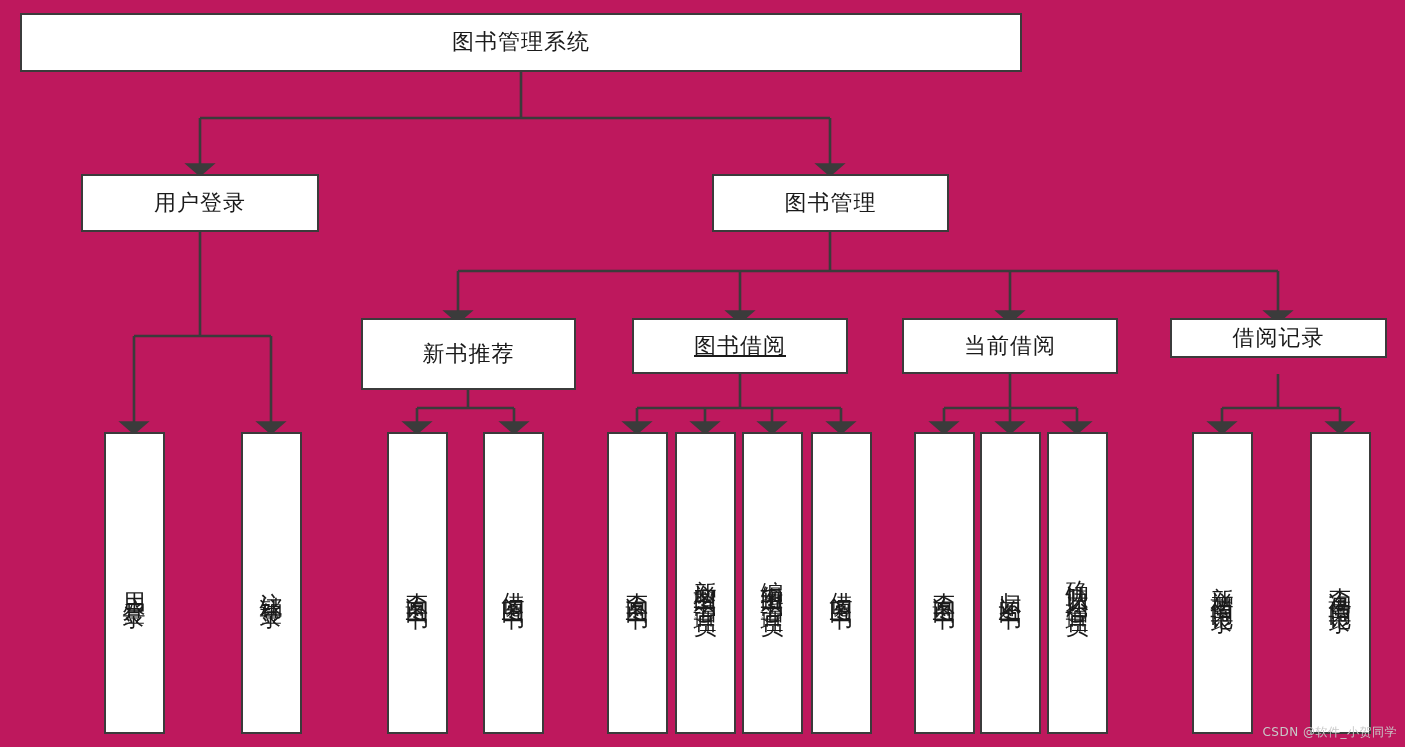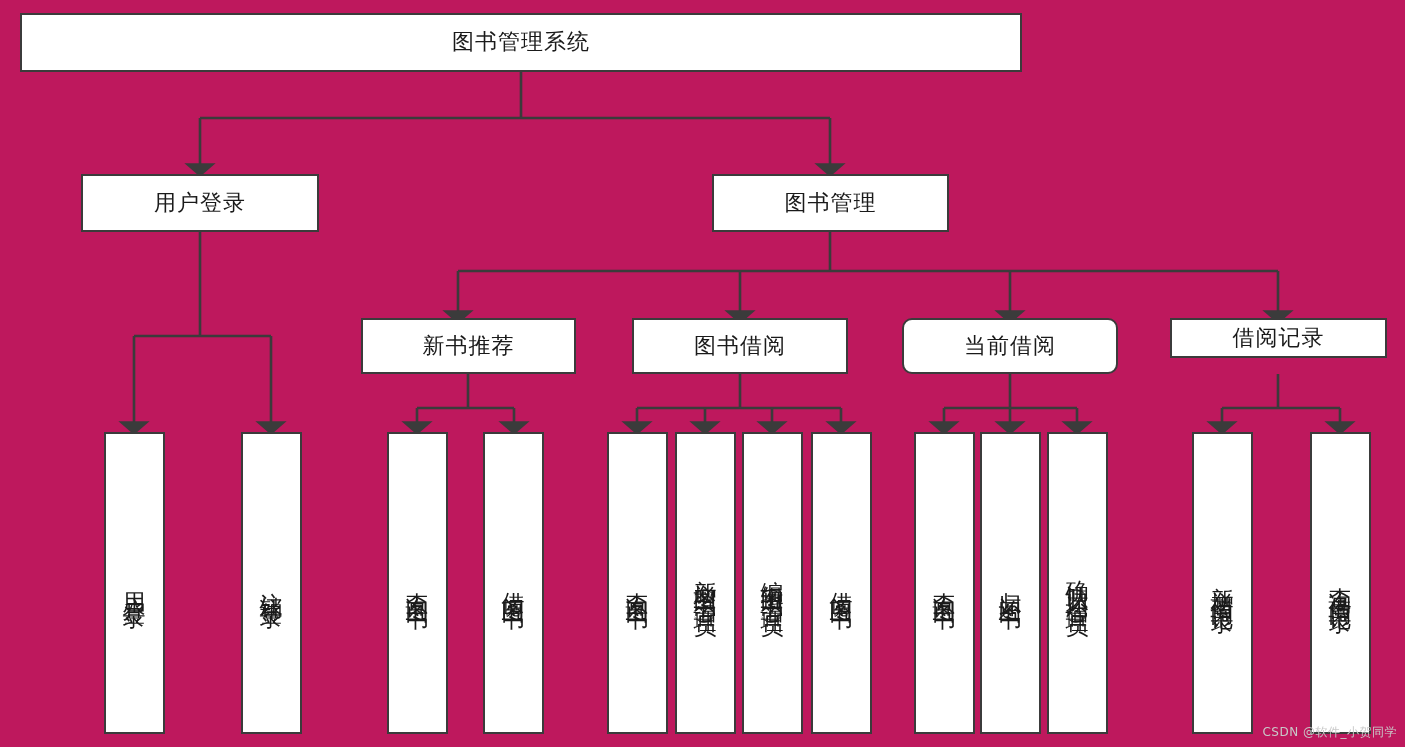--- a/index.html
+++ b/index.html
@@ -123,27 +123,27 @@
     <span>图书管理系统</span>
   </div>
 
   <div class="node h" style="left:81px; top:174px; width:238px; height:58px;">
     <span>用户登录</span>
   </div>
   <div class="node h" style="left:712px; top:174px; width:237px; height:58px;font-family:Liberation Serif, serif;">
     <span>图书管理</span>
   </div>
 
-  <div class="node h" style="left:361px; top:318px; width:215px; height:56px;">
+  <div class="node h" style="left:361px; top:318px; width:215px; height:72px;">
     <span>新书推荐</span>
   </div>
-  <div class="node h" style="left:632px; top:318px; width:216px; height:56px;">
+  <div class="node h" style="left:632px; top:318px; width:216px; height:56px;text-decoration:underline;">
     <span>图书借阅</span>
   </div>
-  <div class="node h" style="left:902px; top:318px; width:216px; height:56px;border-radius:10px;">
+  <div class="node h" style="left:902px; top:318px; width:216px; height:56px;">
     <span>当前借阅</span>
   </div>
   <div class="node h" style="left:1170px; top:318px; width:217px; height:40px;">
     <span>借阅记录</span>
   </div>
 
   <div class="node v" style="left:104px; top:432px; width:61px; height:302px;">
     <span class="vtext">用户登录</span>
   </div>
   <div class="node v" style="left:241px; top:432px; width:61px; height:302px;">

